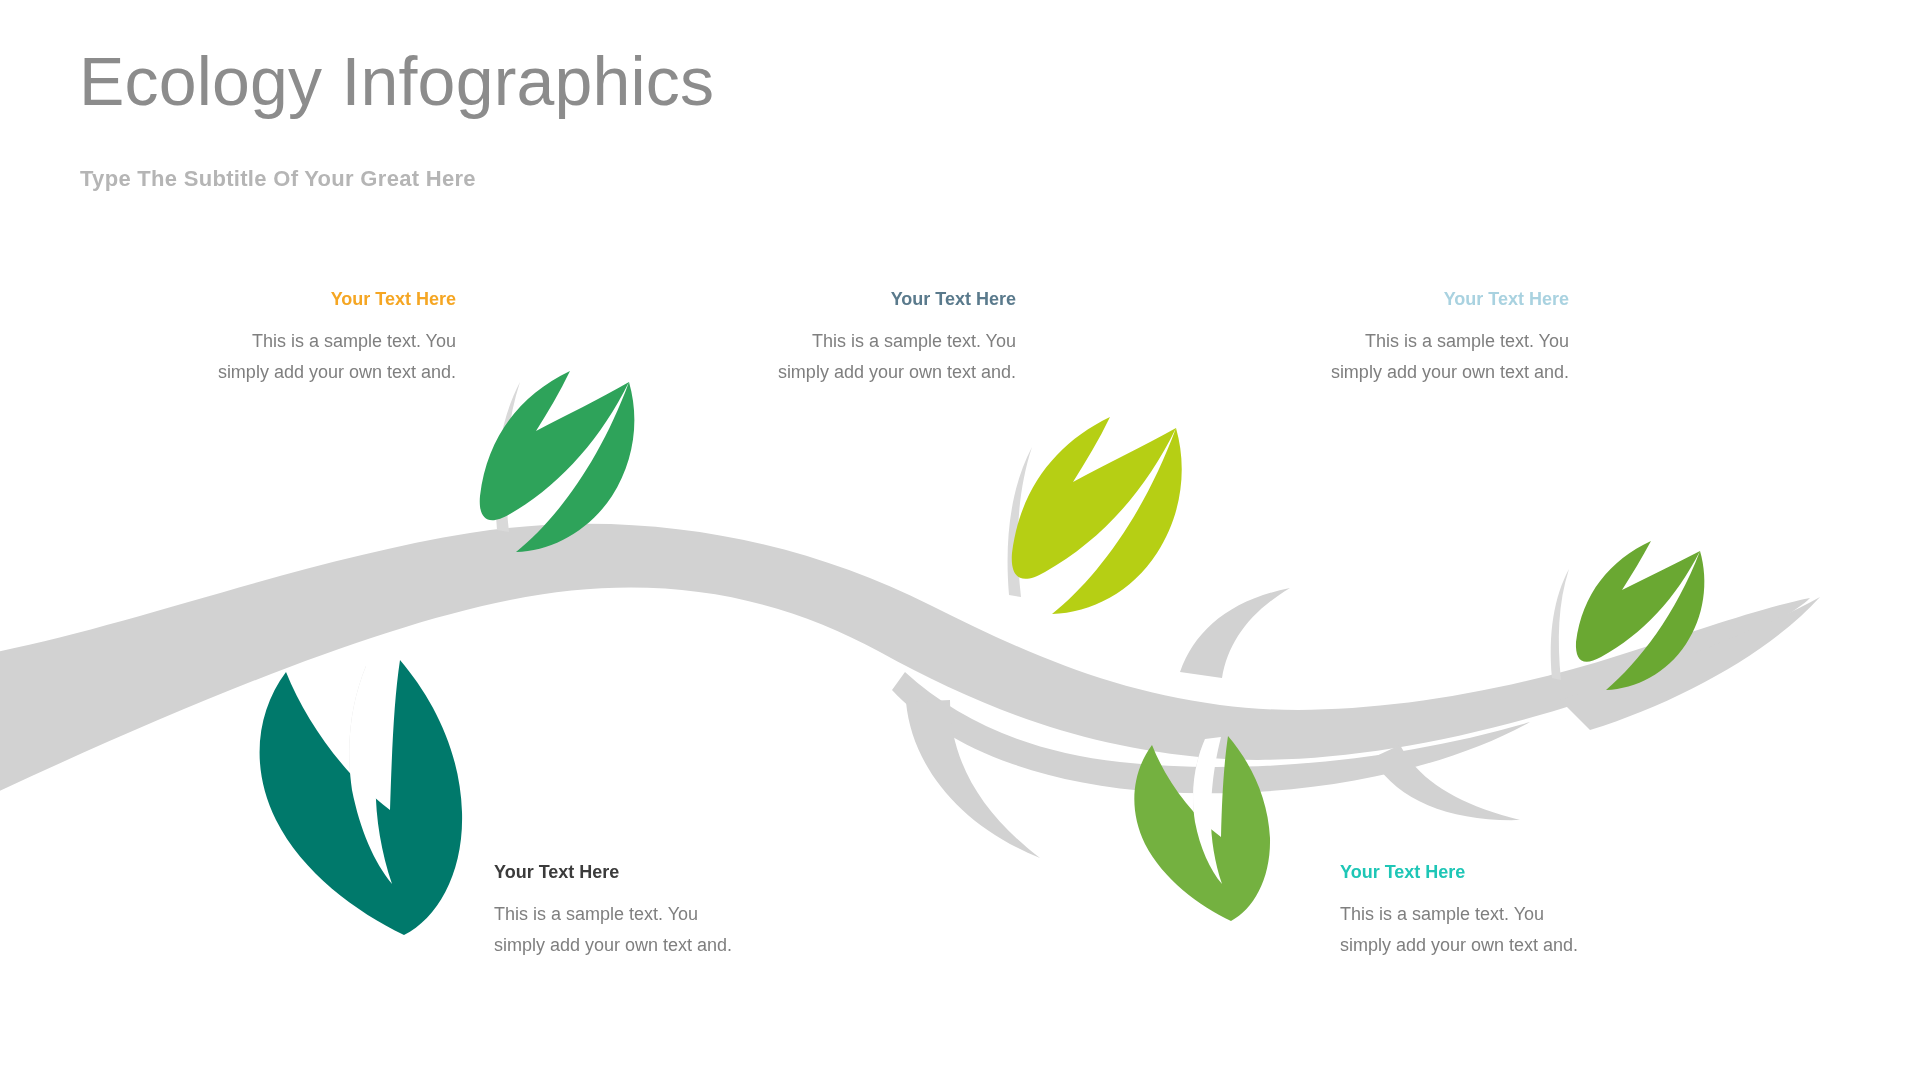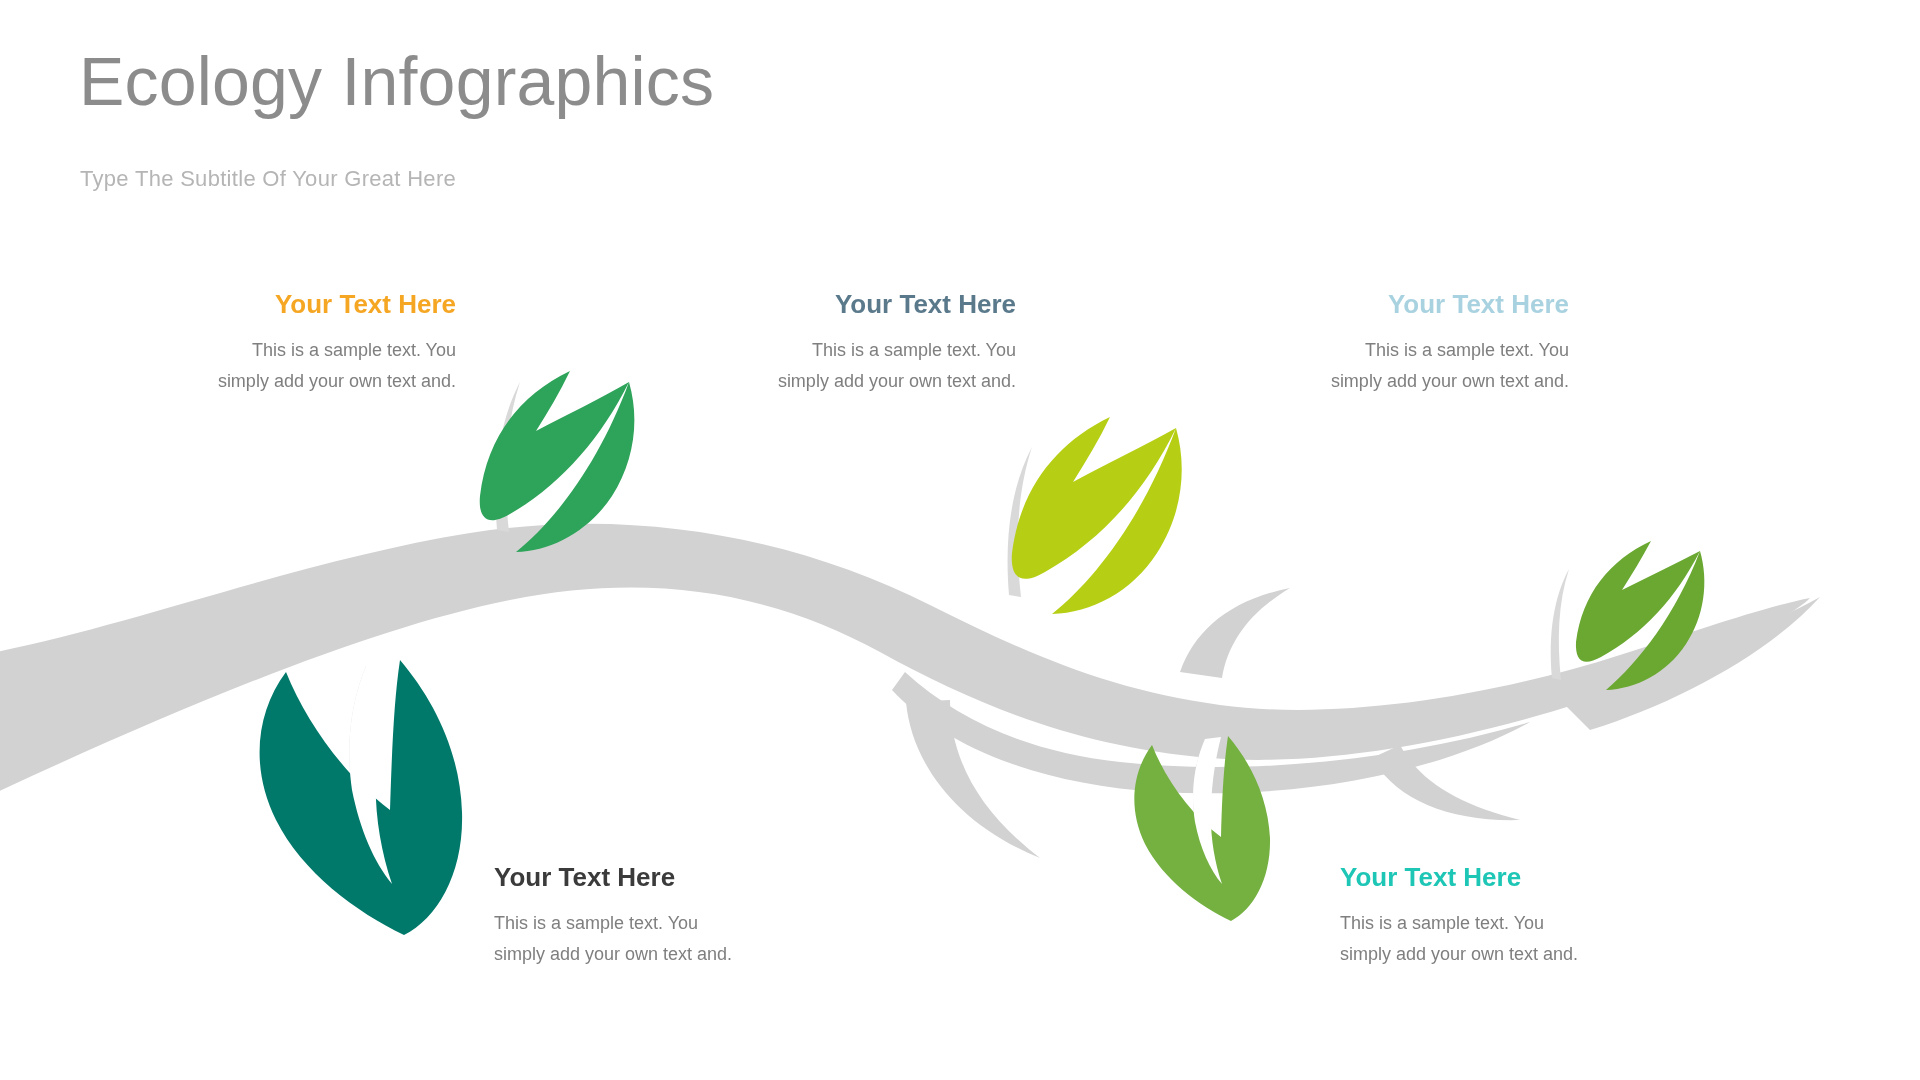--- a/index.html
+++ b/index.html
@@ -34,21 +34,21 @@
     color: #8c8c8c;
     letter-spacing: 0.2px;
     line-height: 1.0;
     white-space: nowrap;
   }
   .page-subtitle {
     position: absolute;
     left: 80px;
     top: 166px;
     font-size: 22px;
-    font-weight: 400;
+    font-weight: 700;
     color: #b5b5b5;
     letter-spacing: 0.3px;
     white-space: nowrap;
   }
 
   
   #artwork {
     position: absolute;
     left: 0;
     top: 0;
@@ -56,21 +56,21 @@
     height: 1080px;
     pointer-events: none;
   }
 
   
   .callout {
     position: absolute;
     width: 372px;
   }
   .callout .c-title {
-    font-size: 26px;
+    font-size: 18px;
     font-weight: 700;
     line-height: 1.1;
     margin: 0 0 16px 0;
     white-space: nowrap;
   }
   .callout .c-body {
     font-size: 18px;
     font-weight: 400;
     color: #7f7f7f;
     line-height: 1.72;

